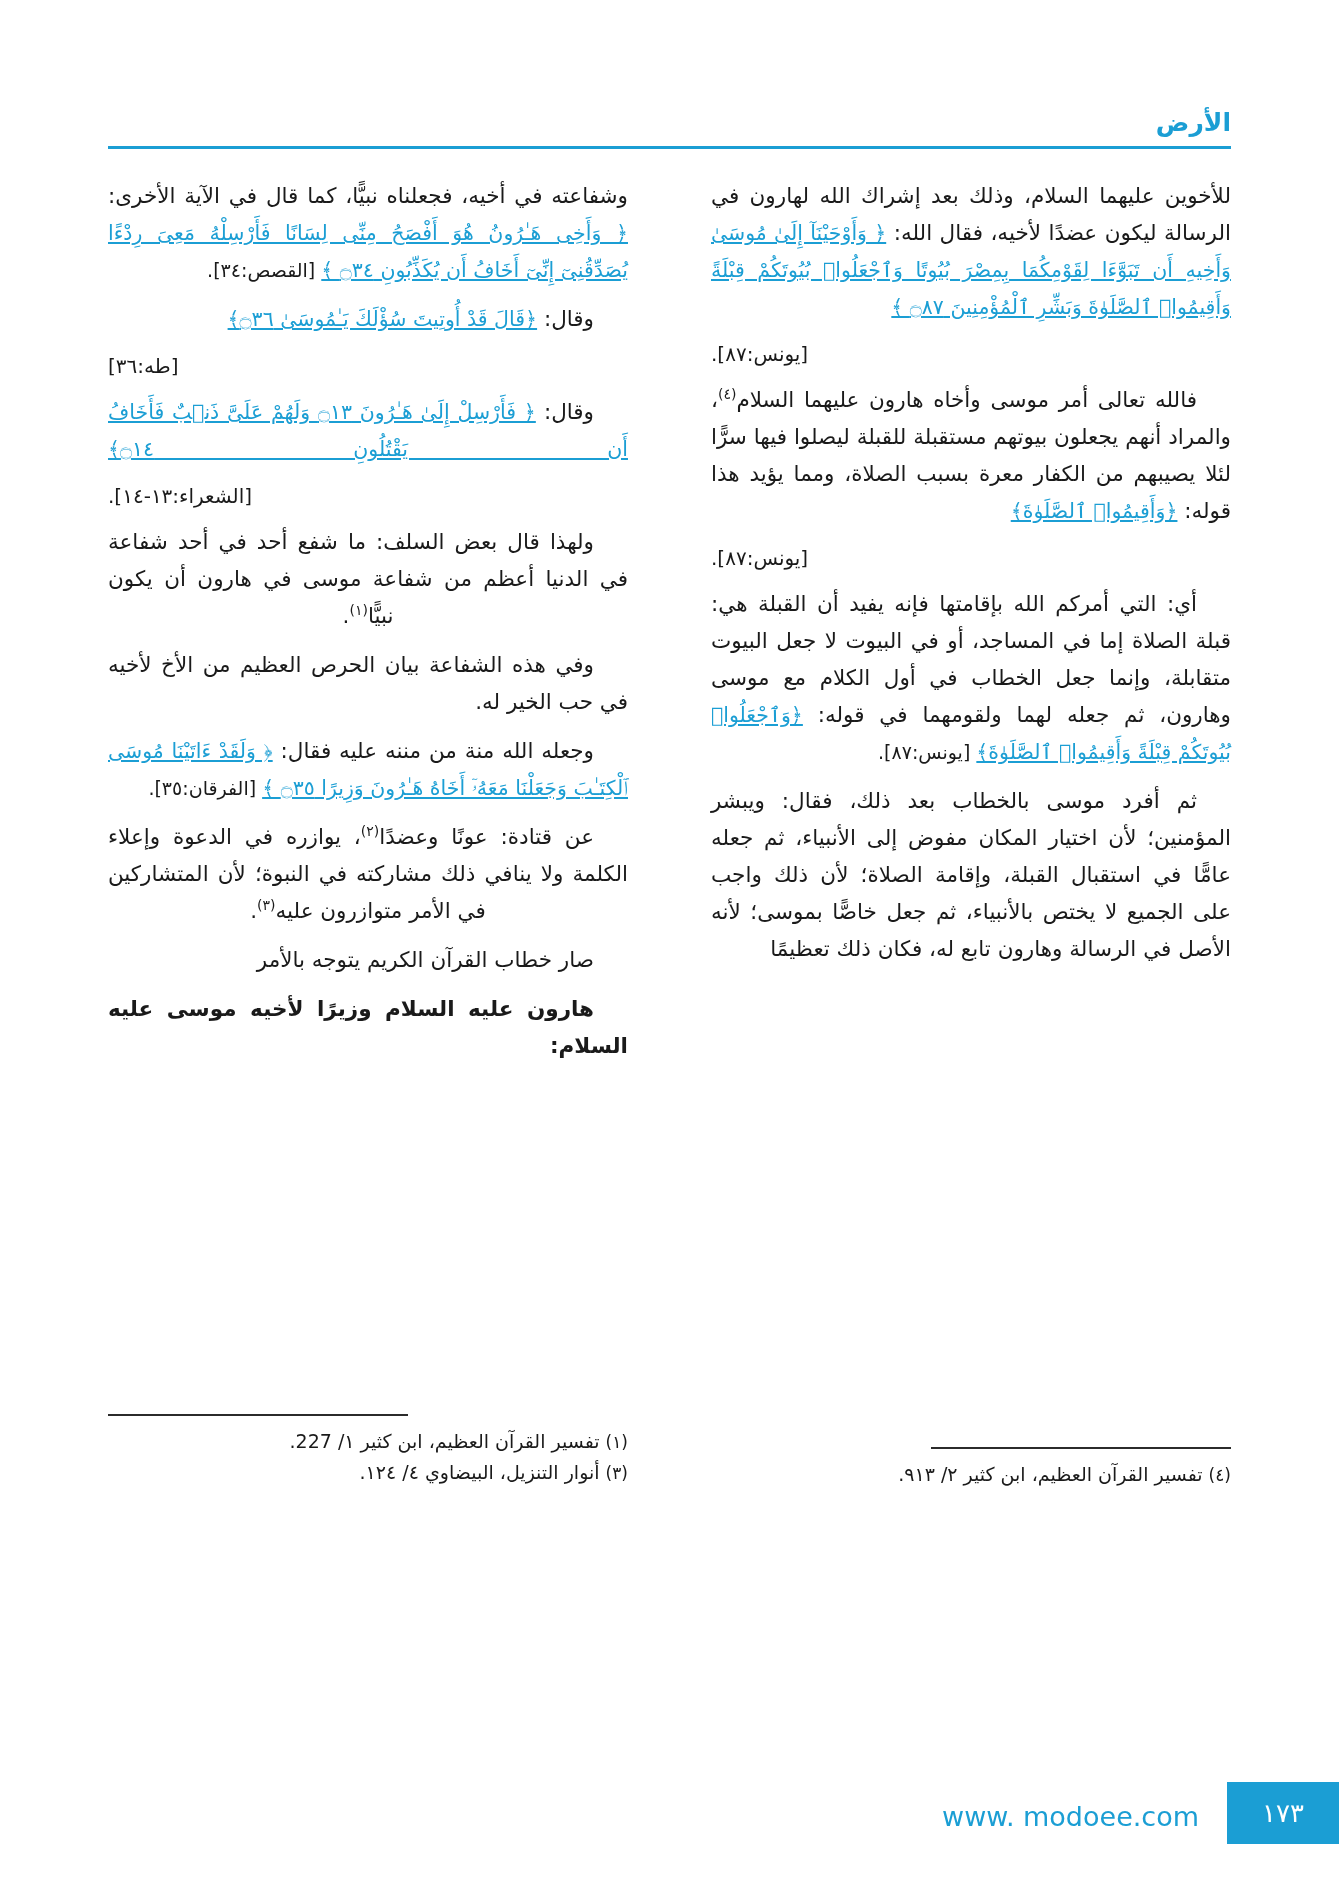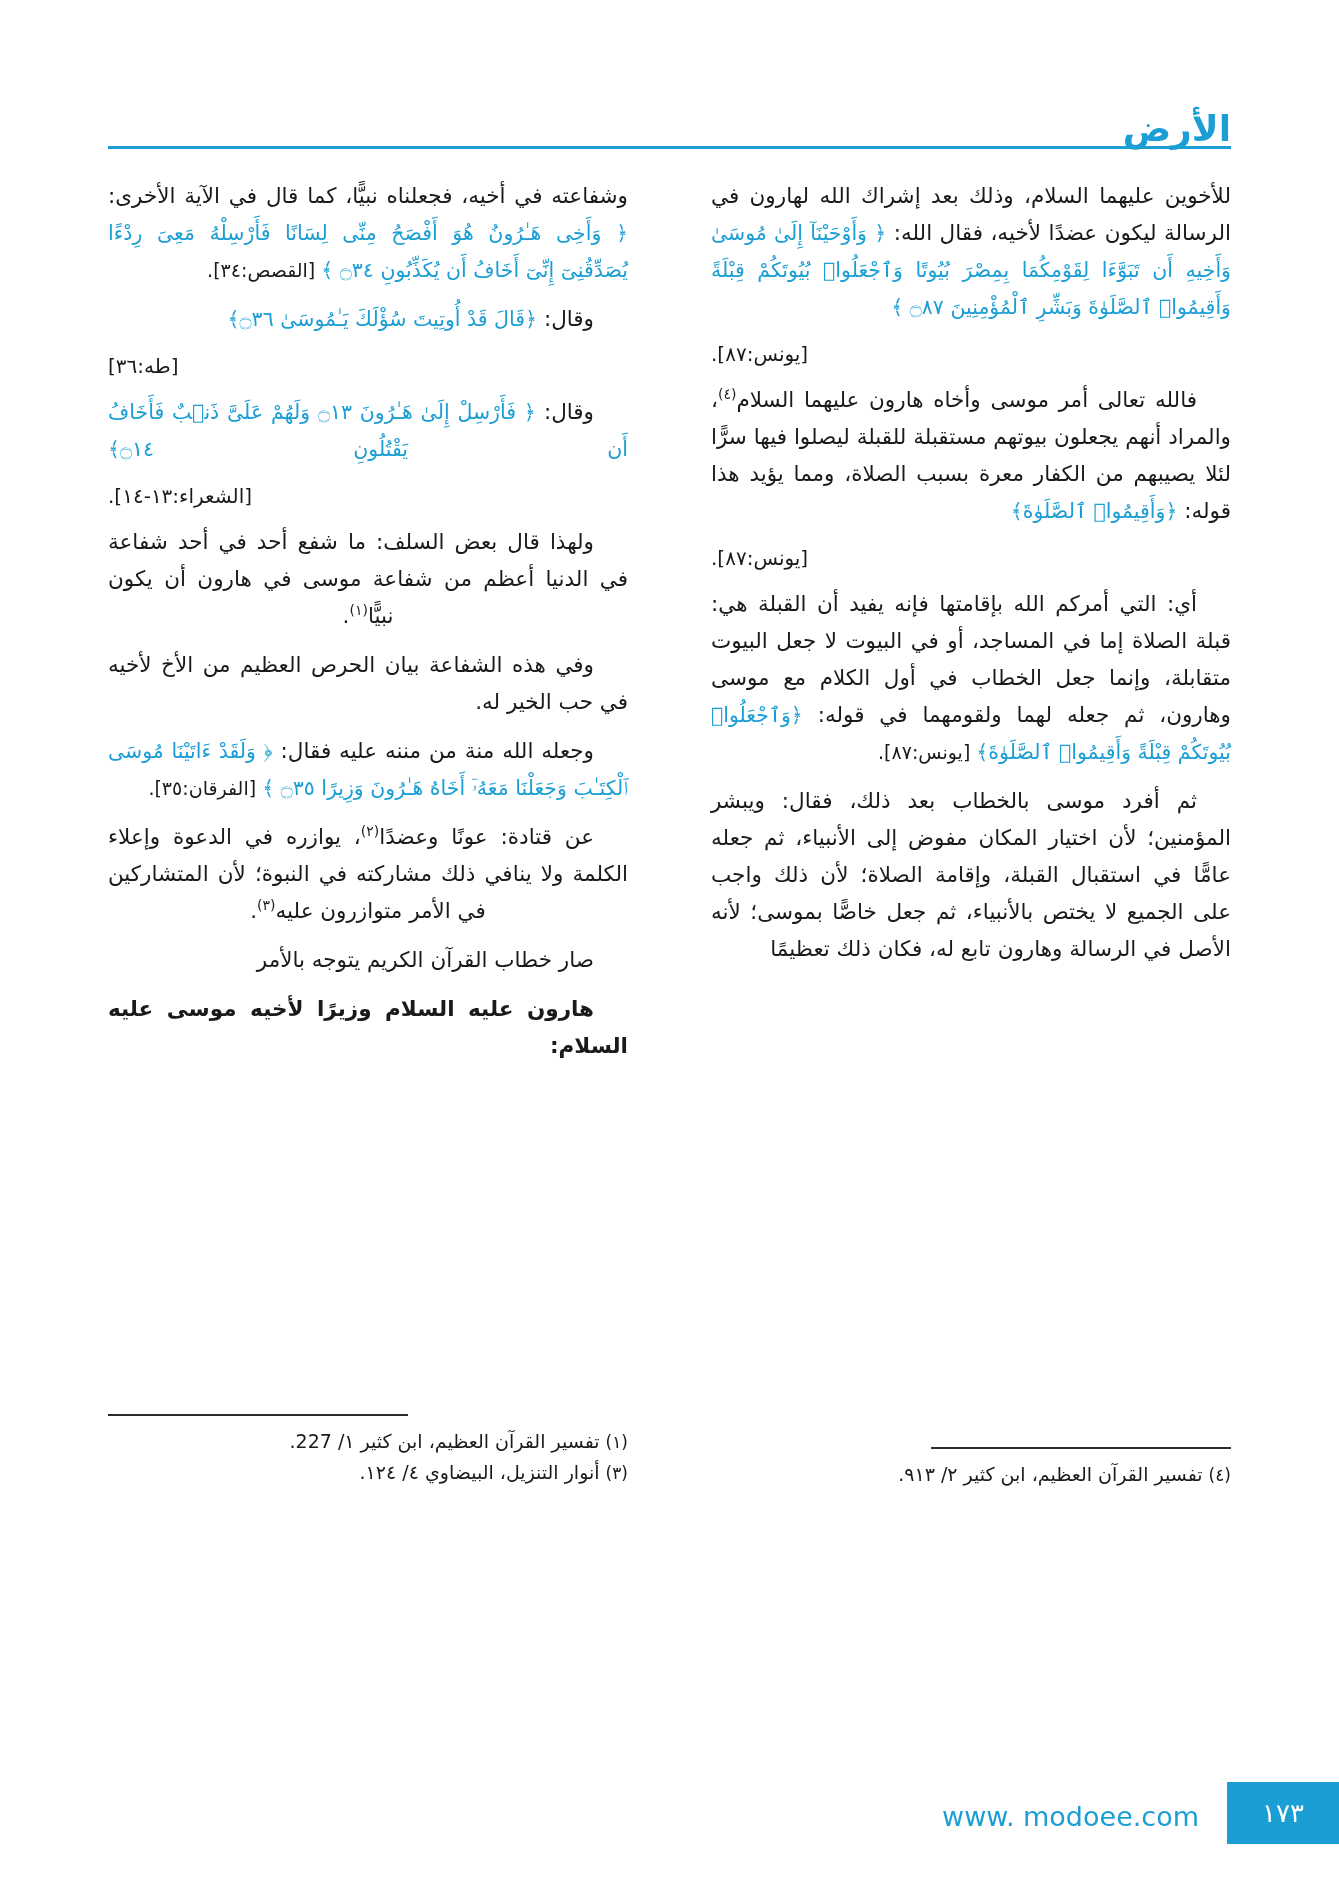--- a/index.html
+++ b/index.html
@@ -21,21 +21,21 @@
     position: absolute;
     top: 108px;
     right: 108px;
     left: 108px;
     height: 42px;
   }
   .header-title {
     position: absolute;
     right: 0;
     top: 0;
-    font-size: 36px;
+    font-size: 25px;
     color: #1b9ed4;
     font-weight: bold;
     letter-spacing: 0px;
   }
   .header-rule {
     position: absolute;
     right: 0;
     left: 0;
     top: 38px;
     height: 3px;
@@ -69,20 +69,21 @@
   }
   p.body.indent { text-indent: 34px; }
   p.body.center-last { text-align-last: center; }
   p.body.justify-all { text-align-last: justify; }
 
   .quran {
     color: #1b9ed4;
     font-size: 20.5px;
     font-family: "DejaVu Sans", "Liberation Sans", sans-serif;
     letter-spacing: 0.5px;
+    text-decoration: underline;
   }
   .ref {
     font-size: 19px;
     color: #1a1a1a;
   }
   .sup {
     font-size: 14px;
     vertical-align: super;
   }
 

